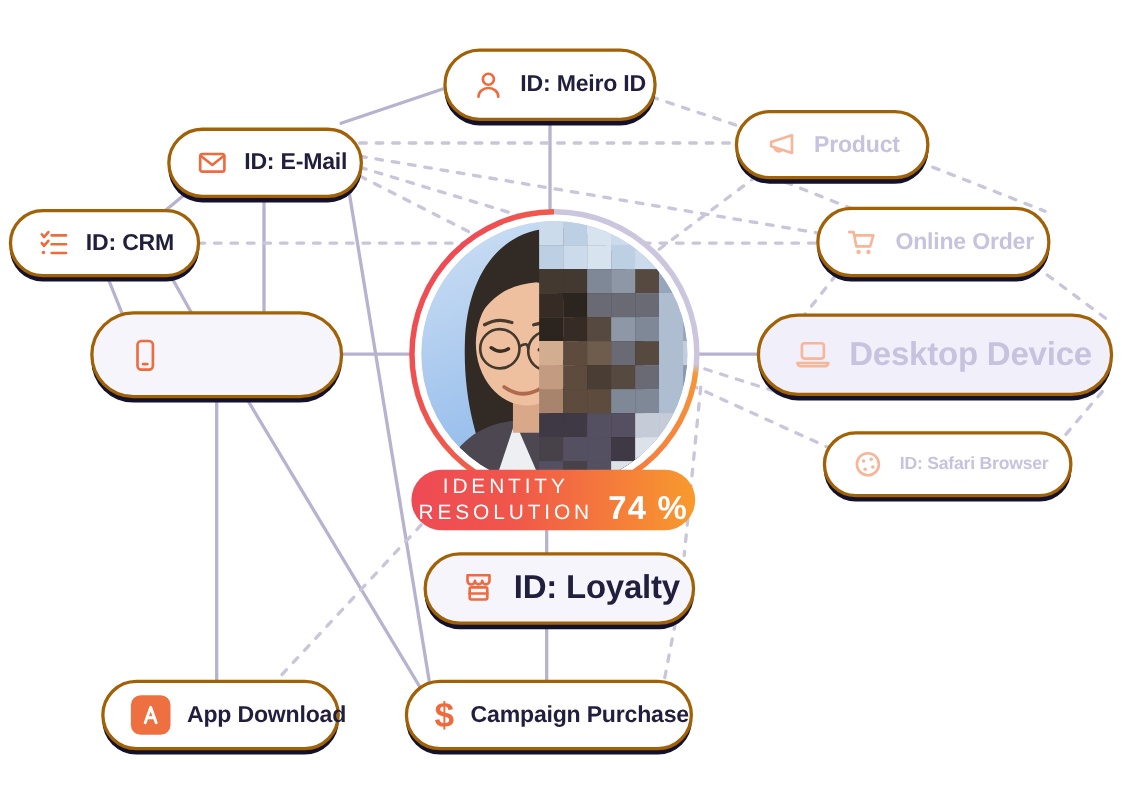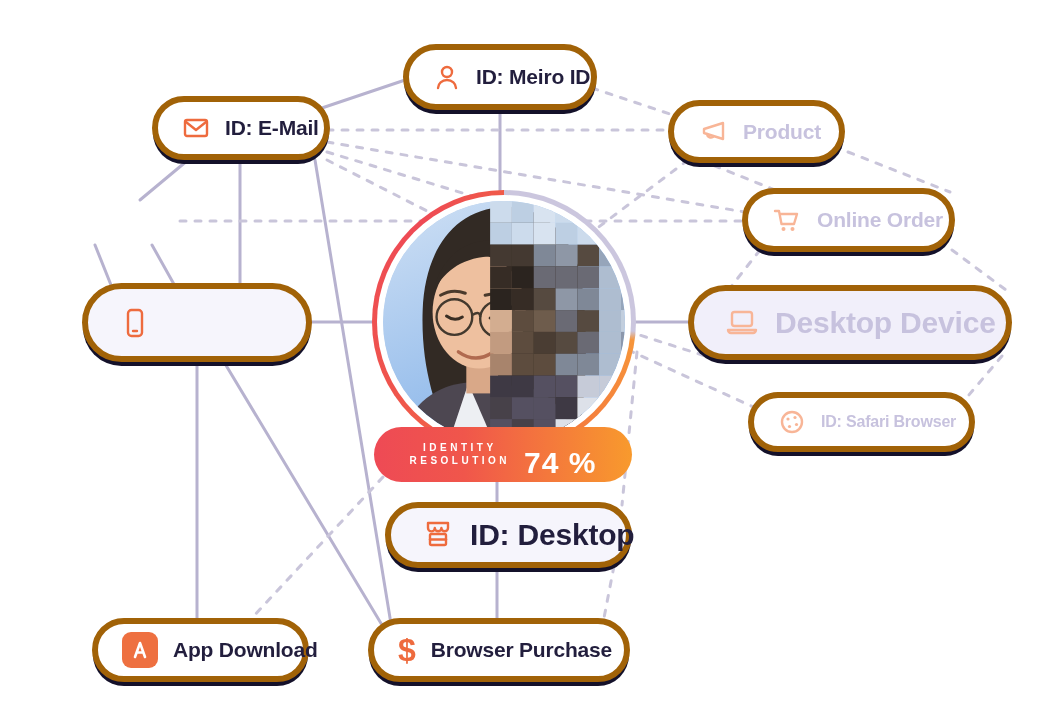--- a/index.html
+++ b/index.html
@@ -6,21 +6,21 @@
   #canvas{
     position:relative;width:1040px;height:720px;overflow:hidden;
     font-family:"Liberation Sans","DejaVu Sans",sans-serif;background:#ffffff;
   }
   
   #lines{position:absolute;left:0;top:0;z-index:1;}
 
   
   .pill{
     position:absolute;z-index:4;display:flex;align-items:center;
-    background:#ffffff;border:6px solid #a16207;border-radius:60px;
+    background:#ffffff;border:3px solid #a16207;border-radius:60px;
     box-shadow:0 5px 0 -1px #14112a;box-sizing:border-box;
     padding:0 24px;gap:15px;white-space:nowrap;
   }
   .pill .label{font-weight:700;font-size:21px;color:#221e3d;letter-spacing:-.2px;}
   .pill.big{padding:0 30px;background:#f6f5fc;}
   .pill.big .label{font-size:30px;}
   .pill.faded .label{color:#c7c2de;}
   .pill .ic{display:flex;align-items:center;justify-content:center;flex:0 0 auto;}
   .stroke-ic{stroke:#ee6b3e;fill:none;stroke-width:2.4;stroke-linecap:round;stroke-linejoin:round;}
   .faded .stroke-ic{stroke:#f8b597;}
@@ -35,21 +35,21 @@
   #ring .gap{position:absolute;inset:5px;border-radius:50%;background:#ffffff;}
   #photo{position:absolute;inset:11px;border-radius:50%;overflow:hidden;background:#bdd3ee;}
 
   
   #badge{
     position:absolute;left:374px;top:427px;width:258px;height:55px;z-index:3;
     border-radius:28px;background:linear-gradient(90deg,#ee4a55 0%,#f0564b 35%,#f89a2d 100%);
     display:flex;align-items:center;justify-content:center;gap:14px;color:#ffffff;
   }
   #badge .words{display:flex;flex-direction:column;align-items:center;line-height:1.25;}
-  #badge .words span{font-weight:700;font-size:10px;letter-spacing:3.5px;}
+  #badge .words span{font-weight:400;font-size:19px;letter-spacing:3.5px;}
   #badge .pct{font-weight:700;font-size:30px;letter-spacing:1px;margin-top:16px;}
 </style>
 </head>
 <body>
 
 <div id="canvas">
 
   <svg id="lines" width="1040" height="720" viewBox="0 0 1040 720">
     <g stroke="#b7b2cf" stroke-width="3" stroke-linecap="round">
       <line x1="500" y1="105" x2="500" y2="255"></line>
@@ -223,30 +223,43 @@
   <div class="pill" style="left:403px;top:44px;width:194px;height:66px;">
     <span class="ic">
       <svg width="28" height="28" viewBox="0 0 28 28">
           <circle class="stroke-ic" cx="14" cy="9" r="5"></circle>
           <path class="stroke-ic" d="M5,25 a9,8 0 0 1 18,0"></path>
         </svg>
     </span>
     <span class="label">ID: Meiro ID</span>
   </div>
 
-  <div class="pill" style="left:152px;top:96px;width:178px;height:64px;">
+  <div class="pill" style="left:152px;top:116px;width:178px;height:64px;">
     <span class="ic">
       <svg width="28" height="28" viewBox="0 0 28 28">
           <rect class="stroke-ic" x="3" y="6" width="22" height="16" rx="2"></rect>
           <path class="stroke-ic" d="M4,8 L14,16 L24,8"></path>
         </svg>
     </span>
     <span class="label">ID: E-Mail</span>
   </div>
 
+  <div class="pill" style="left:8px;top:190px;width:174px;height:62px;">
+    <span class="ic">
+      <svg width="28" height="28" viewBox="0 0 28 28">
+        <path class="stroke-ic" d="M3,6 L5,8.5 L9,4"></path>
+          <line class="stroke-ic" x1="12" y1="7" x2="25" y2="7"></line>
+        <path class="stroke-ic" d="M3,14 L5,16.5 L9,12"></path>
+          <line class="stroke-ic" x1="12" y1="15" x2="25" y2="15"></line>
+        <circle cx="4.5" cy="22.5" r="1.6" fill="#ee6b3e"></circle>
+          <line class="stroke-ic" x1="12" y1="23" x2="25" y2="23"></line>
+      </svg>
+    </span>
+    <span class="label">ID: CRM</span>
+  </div>
 
   <div class="pill big" style="left:82px;top:283px;width:230px;height:79px;">
     <span class="ic">
       <svg width="34" height="34" viewBox="0 0 34 34">
           <rect class="stroke-ic" x="10" y="4" width="14" height="26" rx="3.5" stroke-width="2.8"></rect>
           <line class="stroke-ic" x1="15" y1="25" x2="19" y2="25" stroke-width="2.8"></line>
         </svg>
     </span>
   </div>
 
@@ -295,30 +308,30 @@
   </div>
 
   <div class="pill big" style="left:385px;top:502px;width:247px;height:66px;">
     <span class="ic">
       <svg width="34" height="34" viewBox="0 0 34 34">
         <path class="stroke-ic" d="M7,5 H27 V10 a3.3,3.3 0 0 1 -6.6,0 a3.3,3.3 0 0 1 -6.6,0 a3.3,3.3 0 0 1 -6.8,0 Z" stroke-width="2.6"></path>
         <rect class="stroke-ic" x="9" y="16" width="16" height="11" rx="1.5" stroke-width="2.6"></rect>
         <line class="stroke-ic" x1="9" y1="21.5" x2="25" y2="21.5" stroke-width="2.6"></line>
       </svg>
     </span>
-    <span class="label">ID: Desktop</span>
+    <span class="label">ID: Loyalty</span>
   </div>
 
   <div class="pill" style="left:92px;top:618px;width:217px;height:64px;">
     <span class="ic appbadge">
       <svg width="26" height="26" viewBox="0 0 26 26">
           <path d="M8,20 L13,6 L18,20 M9.8,15.5 H16.2" stroke="#ffffff" stroke-width="2.6" fill="none" stroke-linecap="round" stroke-linejoin="round"></path>
         </svg>
     </span>
     <span class="label">App Download</span>
   </div>
 
   <div class="pill" style="left:368px;top:618px;width:262px;height:64px;">
     <span class="ic dollar">$</span>
-    <span class="label">Browser Purchase</span>
+    <span class="label">Campaign Purchase</span>
   </div>
 
 </div>
 
 </body></html>

